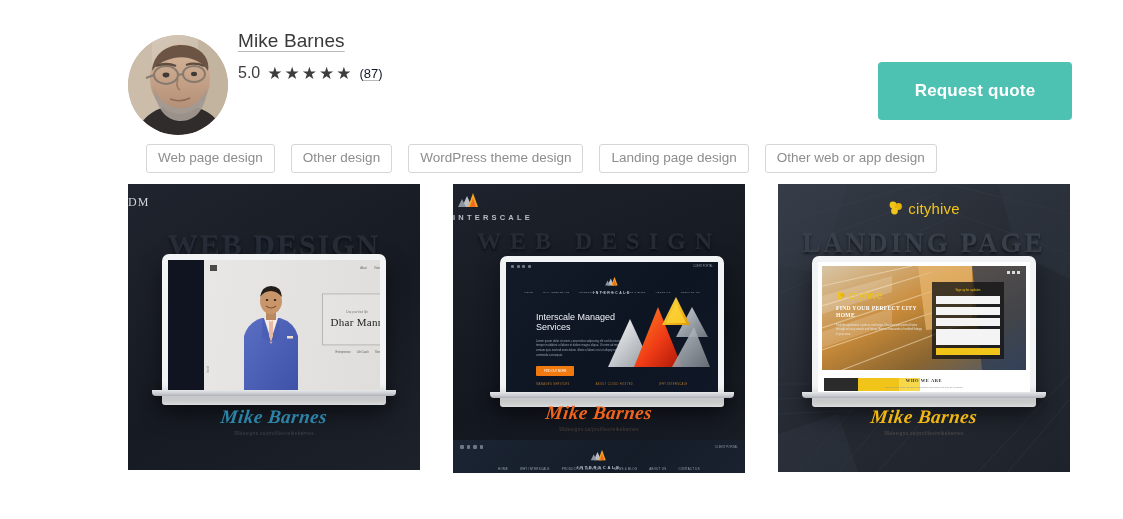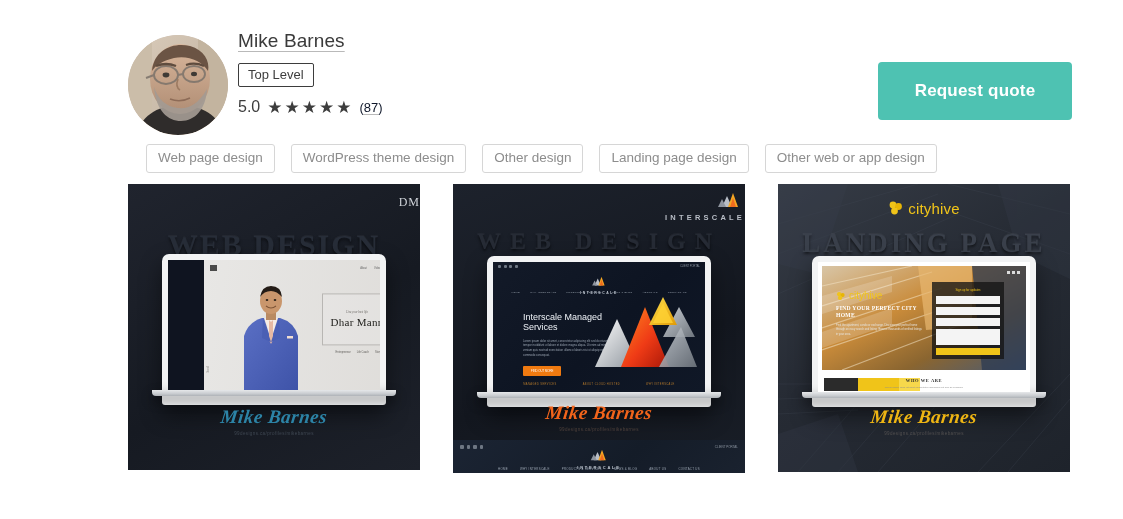--- a/index.html
+++ b/index.html
@@ -107,21 +107,21 @@
   .card-bg { position: absolute; inset: 0; }
   .bg-navy   { background: linear-gradient(150deg, #20242e 0%, #161a22 55%, #1d212a 100%); }
   .bg-dark   { background: linear-gradient(160deg, #1d222c 0%, #13171f 60%, #191e27 100%); }
   .bg-slate  { background: linear-gradient(145deg, #363c46 0%, #262b34 45%, #1e232b 100%); }
 
   
   .arch { position: absolute; inset: 0; opacity: .5; }
 
   .brand {
     position: absolute; left: 0; right: 0; top: 8px;
-    text-align: right;
+    text-align: left;
     height: 32px;
   }
   .brand-dm {
     color: #cfd3d9; font-family: "Liberation Serif", serif;
     font-size: 12px; letter-spacing: 1px;
   }
   .brand-interscale {
     color: #b9bec7; font-size: 7.5px; letter-spacing: 3.2px;
     font-weight: bold; margin-top: 1px;
   }
@@ -296,43 +296,40 @@
           <path d="M58 30 Q67 27 76 31" stroke="#5f4c3e" stroke-width="2.2" fill="none"></path>
 
           <path d="M50 44 Q47 52 52 55" stroke="#9c7a61" stroke-width="1.6" fill="none"></path>
           <path d="M42 64 Q52 68 62 63" stroke="#8d6b57" stroke-width="1.5" fill="none"></path>
         </g>
       </svg>
     </div>
 
     <div class="identity">
       <div class="name-link">Mike Barnes</div>
-      <div>
-        <span class="level-badge">Top Level</span>
-      </div>
       <div class="rating-row">
         <span class="rating-score">5.0</span>
         <span class="stars">
           <span class="star">★</span>
           <span class="star">★</span>
           <span class="star">★</span>
           <span class="star">★</span>
           <span class="star">★</span>
         </span>
         <span class="review-count"><span>(</span><span class="num">87</span><span>)</span></span>
       </div>
     </div>
 
     <button class="quote-btn">Request quote</button>
   </div>
 
   <div class="tags-row">
     <span class="tag">Web page design</span>
+    <span class="tag">Other design</span>
     <span class="tag">WordPress theme design</span>
-    <span class="tag">Other design</span>
     <span class="tag">Landing page design</span>
     <span class="tag">Other web or app design</span>
   </div>
 
   <div class="portfolio">
 
     <div class="card card-1">
       <div class="card-bg bg-navy"></div>
 
       <div class="brand">
@@ -415,21 +412,21 @@
           <polygon points="9,15 14,4 19,15" fill="#b9bec7"></polygon>
           <polygon points="15,15 20,1 25,15" fill="#f5a623"></polygon>
           <polygon points="5,15 9,7 13,15" fill="#8f959f"></polygon>
           <polygon points="17,15 20,6 23,15" fill="#ef6b1f"></polygon>
         </svg>
         <div class="brand-interscale">INTERSCALE</div>
       </div>
 
       <div class="emboss emboss-2">WEB DESIGN</div>
 
-      <div class="laptop" style="top:72px;">
+      <div class="laptop" style="top:72px;margin-left:13px;">
         <div class="lid">
           <div class="screen" style="width:212px;height:130px;">
             <div class="s2">
               <div class="s2-top">
                 <span class="s2-social">
                     <i></i>
                     <i></i>
                     <i></i>
                     <i></i>
                   </span>

